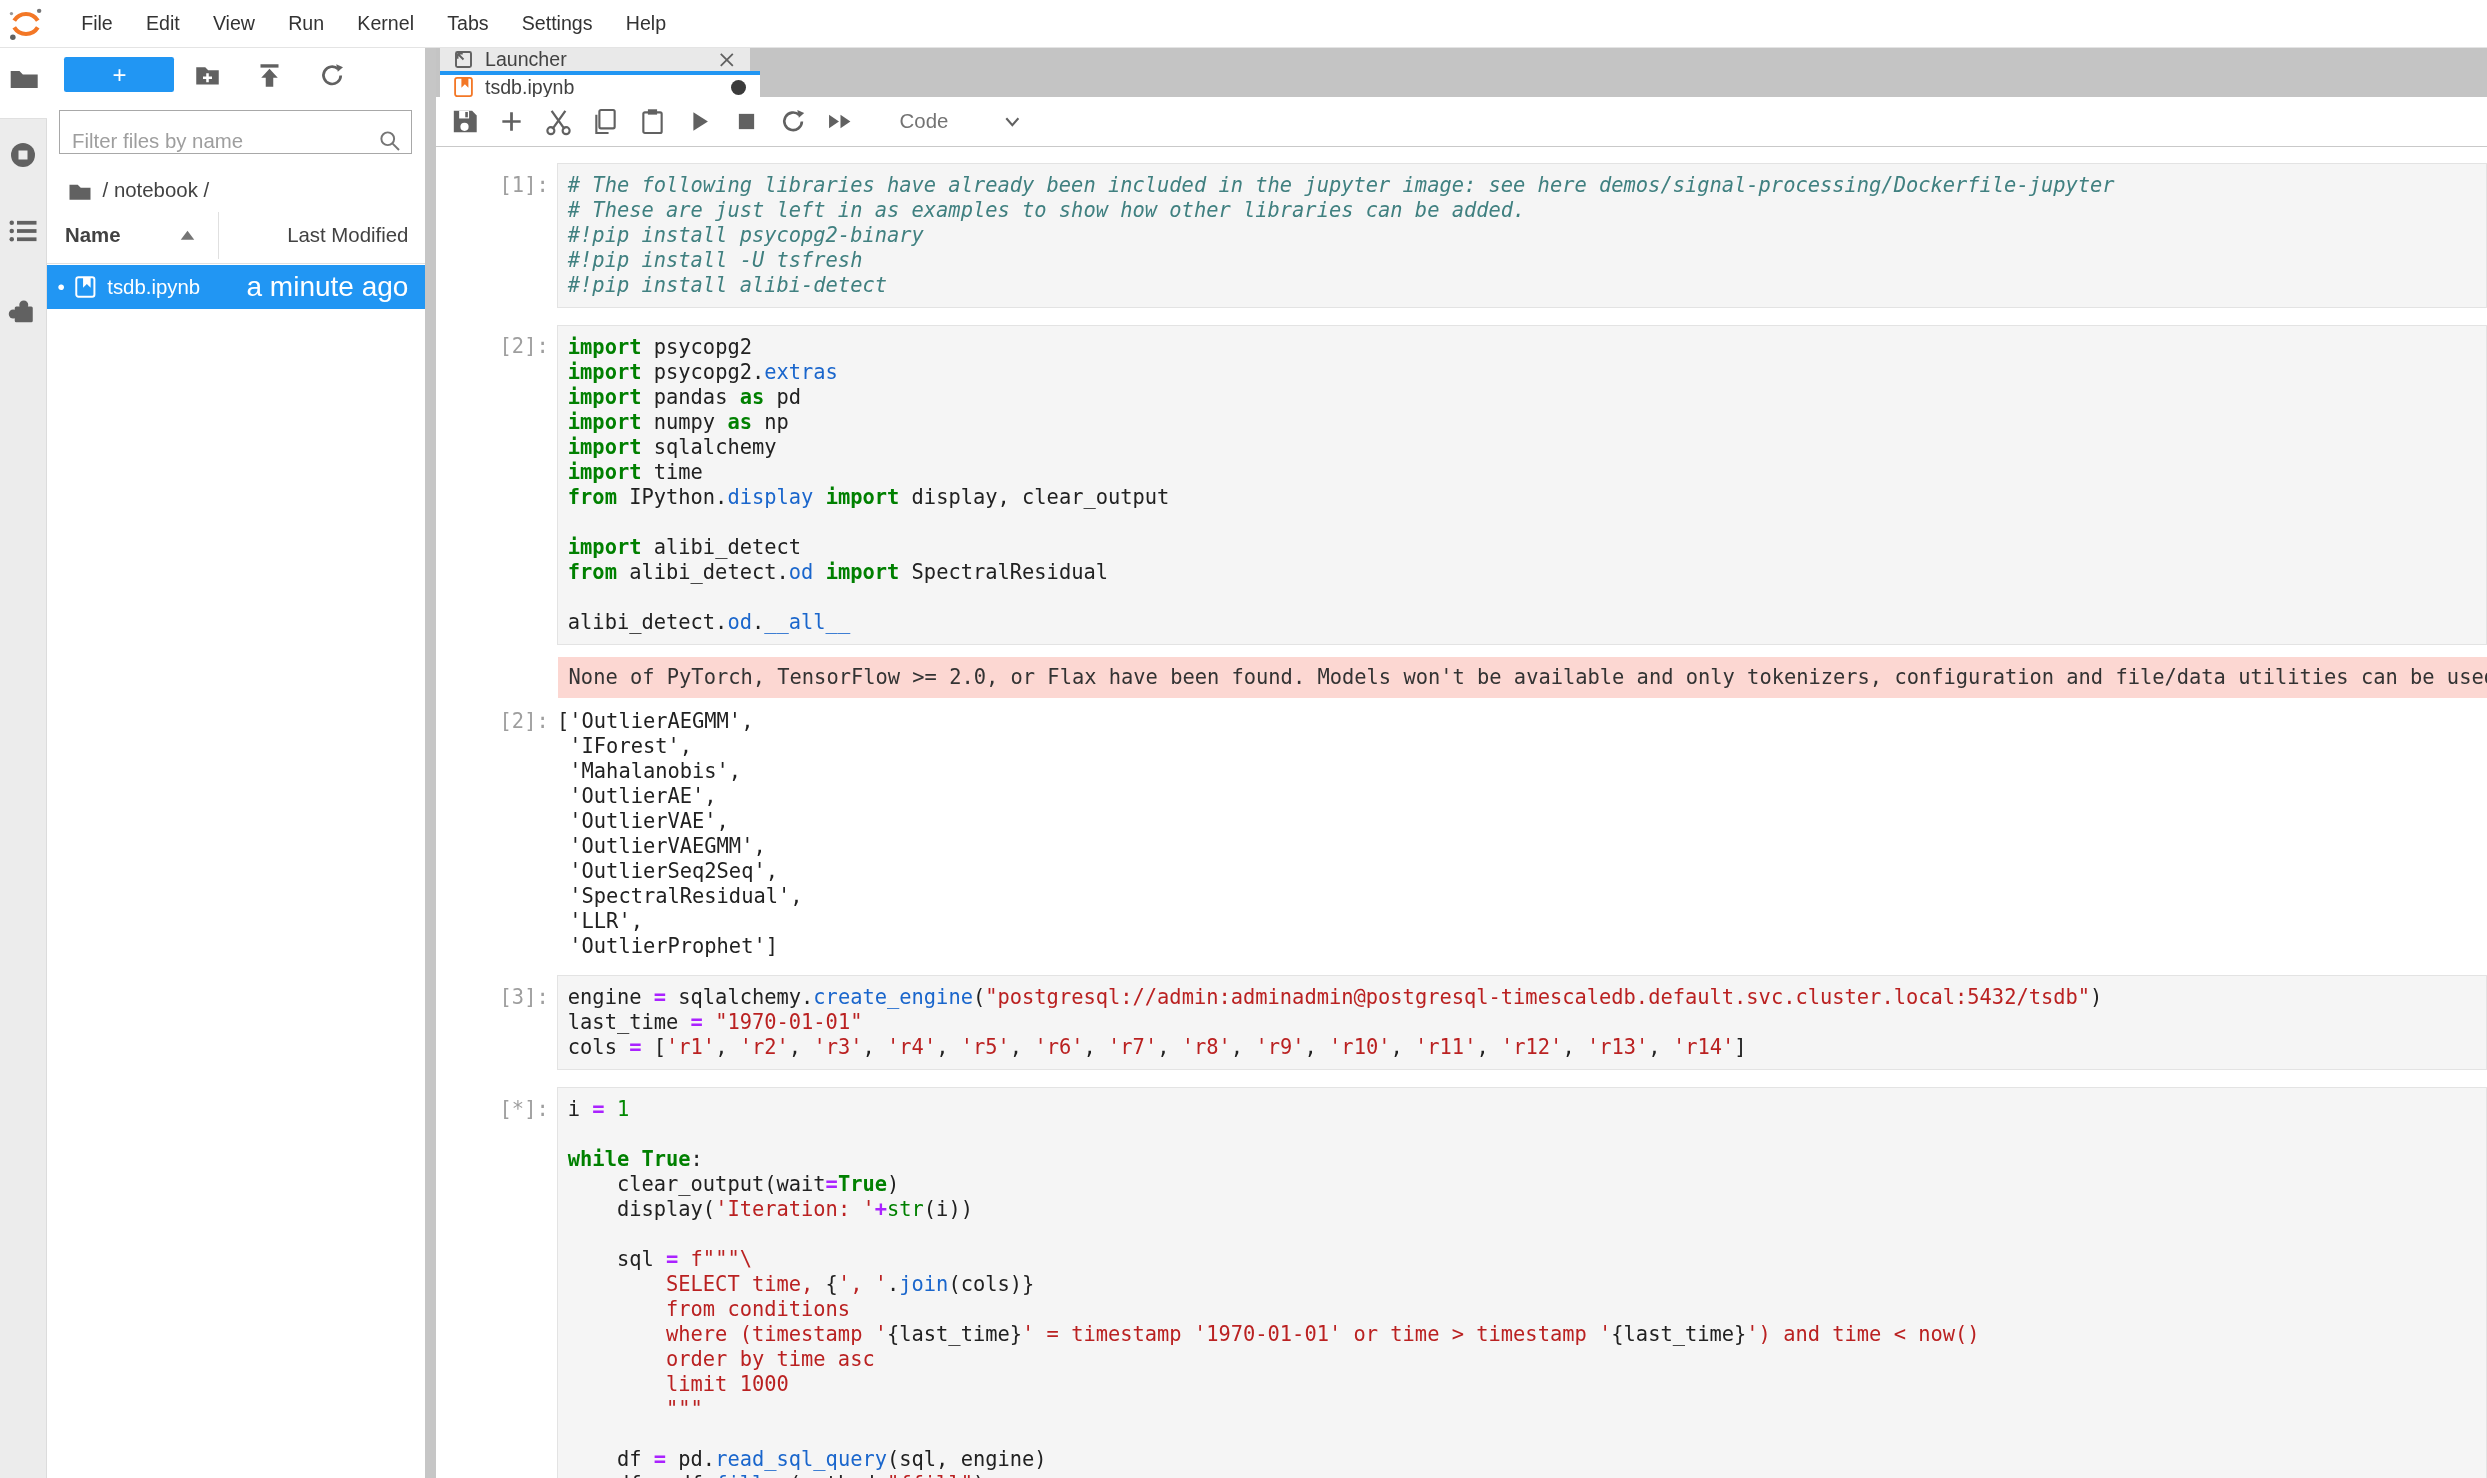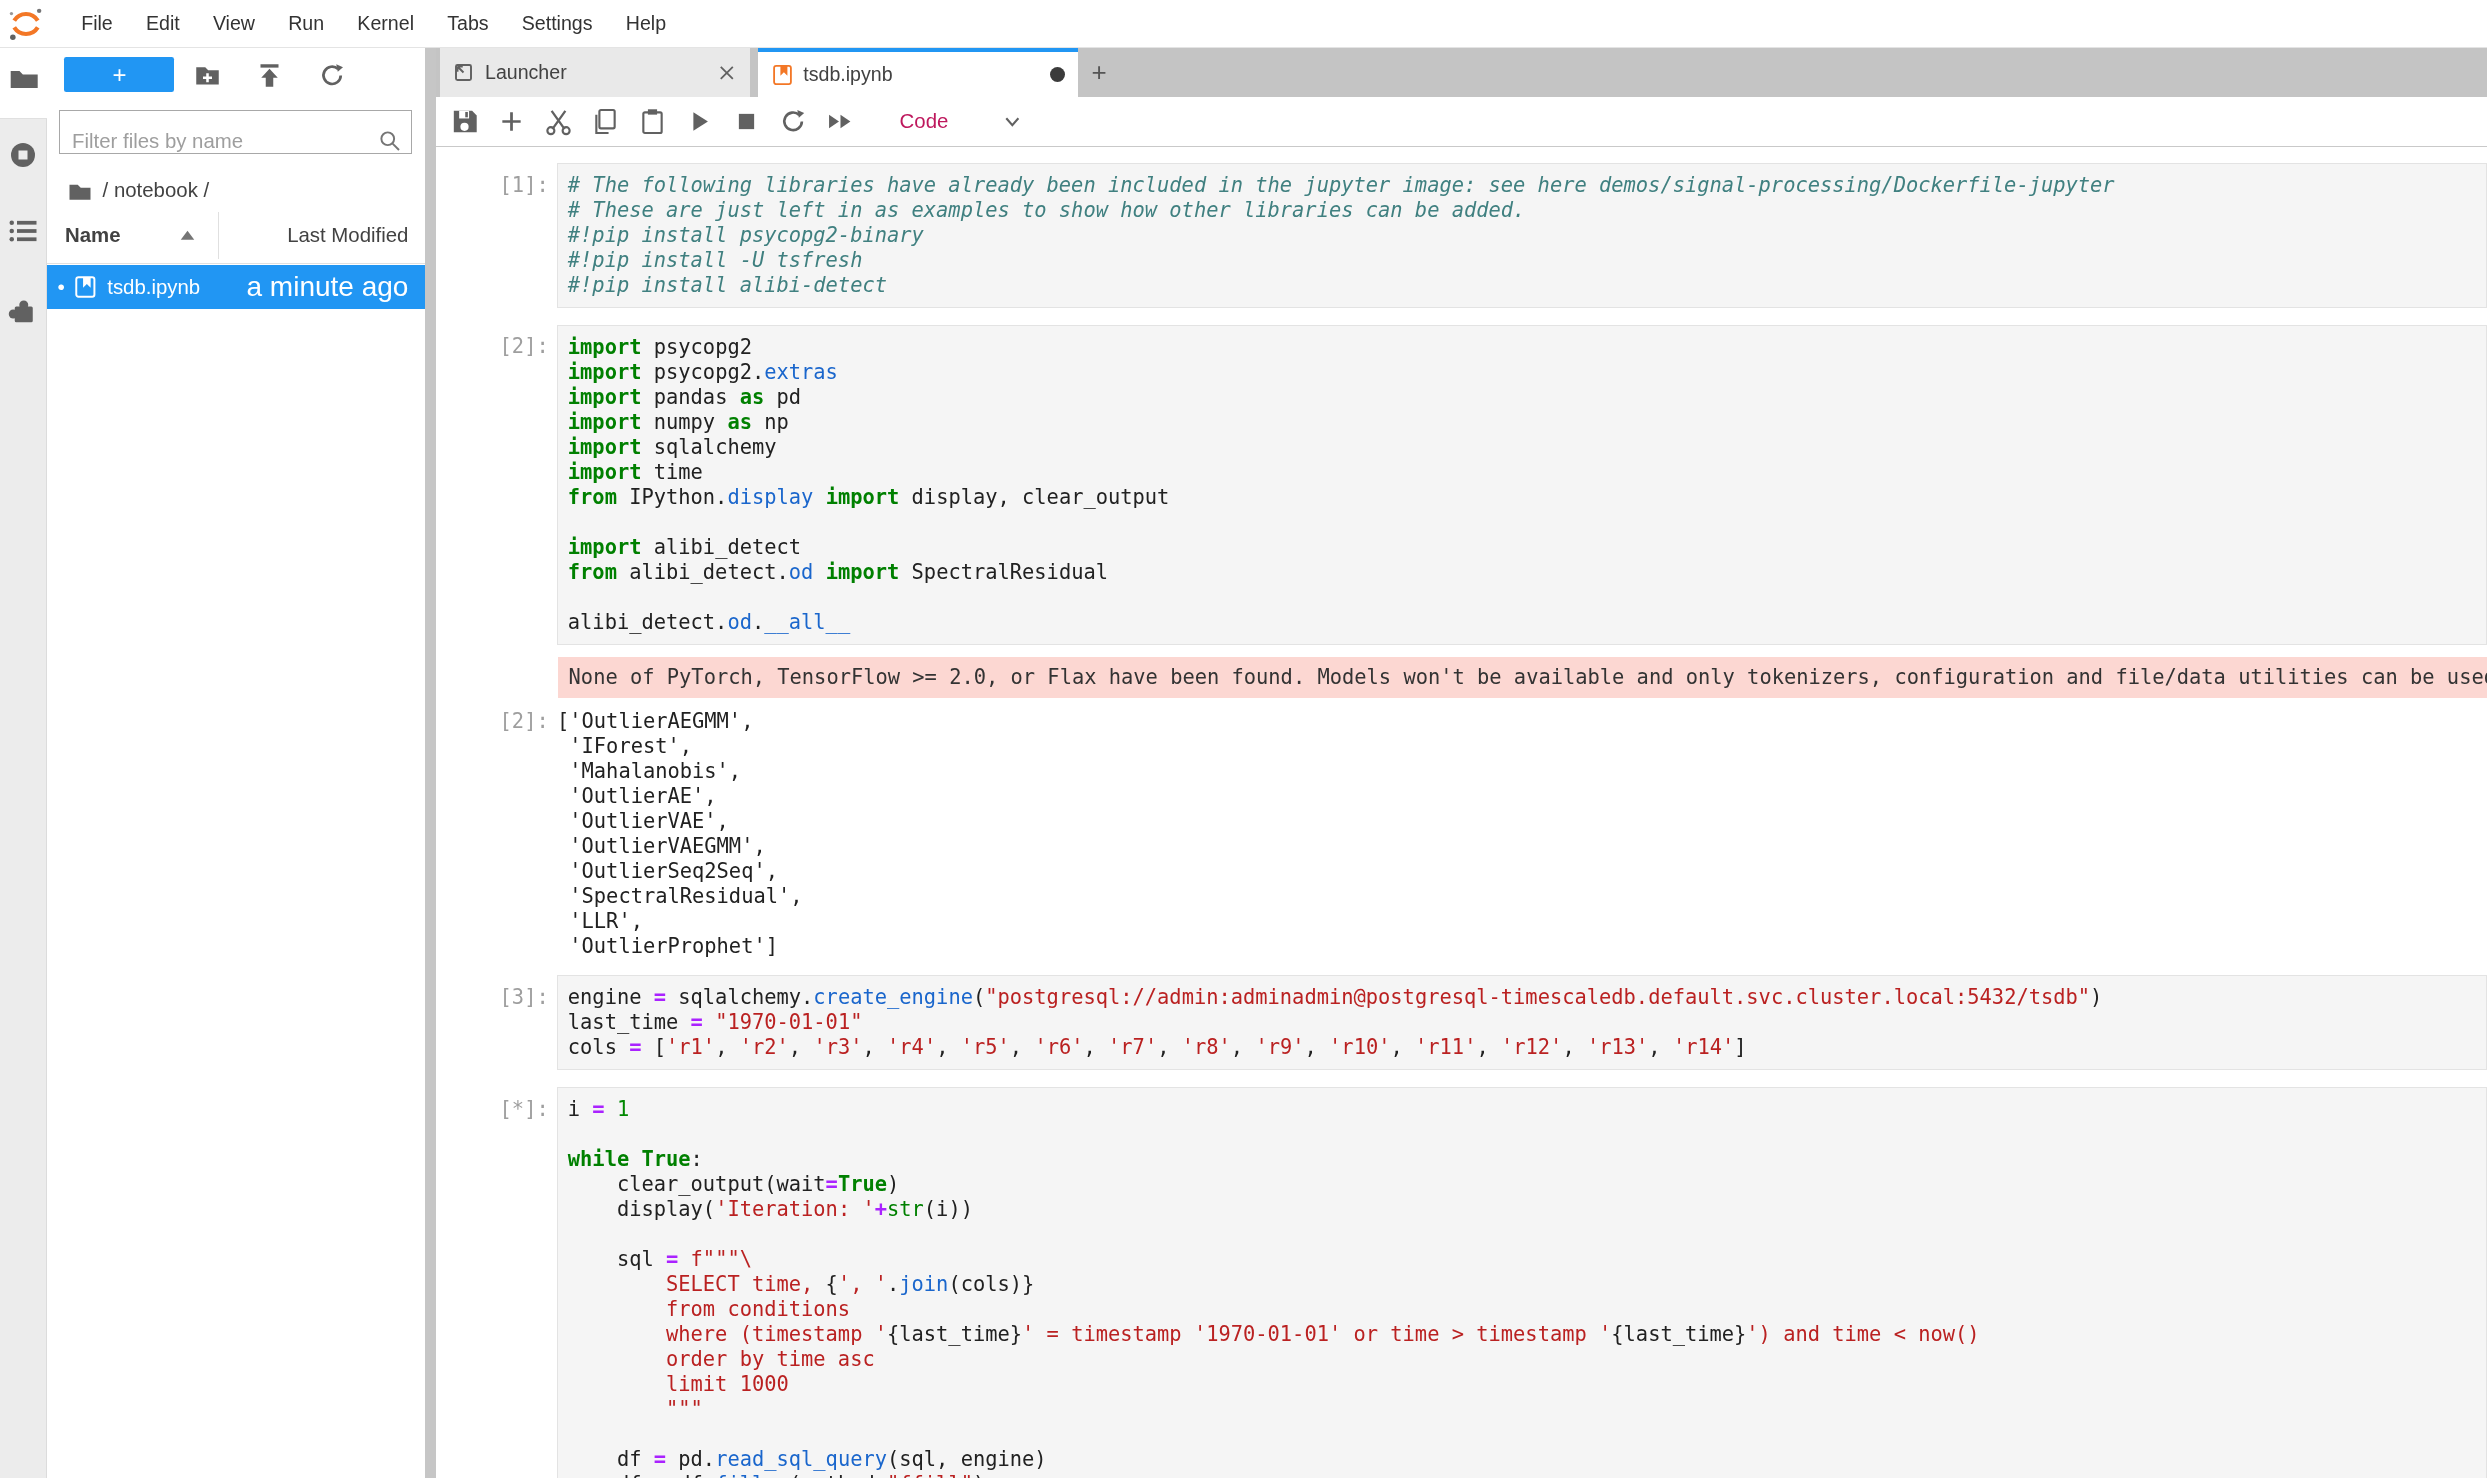--- a/index.html
+++ b/index.html
@@ -43,32 +43,32 @@
   .fb-row .dot { font-size:21px; margin-left:10.6px; }
   .fb-row .fname { font-size:20.4px; margin-left:10.6px; flex:1; }
   .fb-row .fmod { font-size:28px; margin-right:16.6px; }
 
   
   .splitter { position:absolute; left:425px; top:48px; width:10.6px; bottom:0; background:#c6c6c6; }
 
   
   .main { position:absolute; left:436px; top:48px; right:0; bottom:0; background:#fff; }
   .tabbar { position:absolute; left:0; top:0; right:0; height:49px; background:#c4c4c4;
-            display:flex; align-items:stretch; padding-left:3.8px; }
+            display:flex; align-items:stretch; padding-left:3.8px;flex-direction:column; }
   .tab { display:flex; align-items:center; padding:0 13.6px; font-size:19.6px; color:#424242; }
   .tab.inactive { background:#e9e9e9; width:310px; margin-right:8.3px; }
   .tab.active { background:#fff; width:320px; border-top:4.5px solid #2196f3; }
   .tab .lbl { flex:1; margin-left:10.6px; white-space:nowrap; overflow:hidden; }
   .tab .dirty { width:15px; height:15px; border-radius:50%; background:#3b3b3b; }
   .addtab { width:42px; display:flex; align-items:center; justify-content:center; font-size:26px; color:#555; }
 
   .toolbar { position:absolute; left:0; top:49px; right:0; height:50px; background:#fff;
              border-bottom:1.5px solid #c9c9c9; display:flex; align-items:center; padding-left:13.6px; }
   .tb { width:29px; height:29px; margin-right:18px; flex:0 0 auto; }
-  .tb-mode { font-size:20.4px; color:#be185d; margin-left:27px; }
+  .tb-mode { font-size:20.4px; color:#737373; margin-left:27px; }
   .tb-chevron { width:22.7px; height:22.7px; margin-left:53px; }
 
   .nbarea { position:absolute; left:0; top:100px; right:0; bottom:0; overflow:hidden; padding-top:15px;
             background:#fff; }
 
   .cell { margin-bottom:16.6px; }
   .crow { display:flex; align-items:flex-start; }
   .prompt { flex:0 0 121px; text-align:right; padding-right:8.3px; padding-top:9.8px; color:#9e9e9e;
             font-family:"DejaVu Sans Mono", monospace; font-size:20.4px; line-height:25px; white-space:pre; }
   .input { flex:1; background:#f5f5f5; border:0.8px solid #e3e3e3; padding:9px 0 9px 9.8px; min-width:0;

